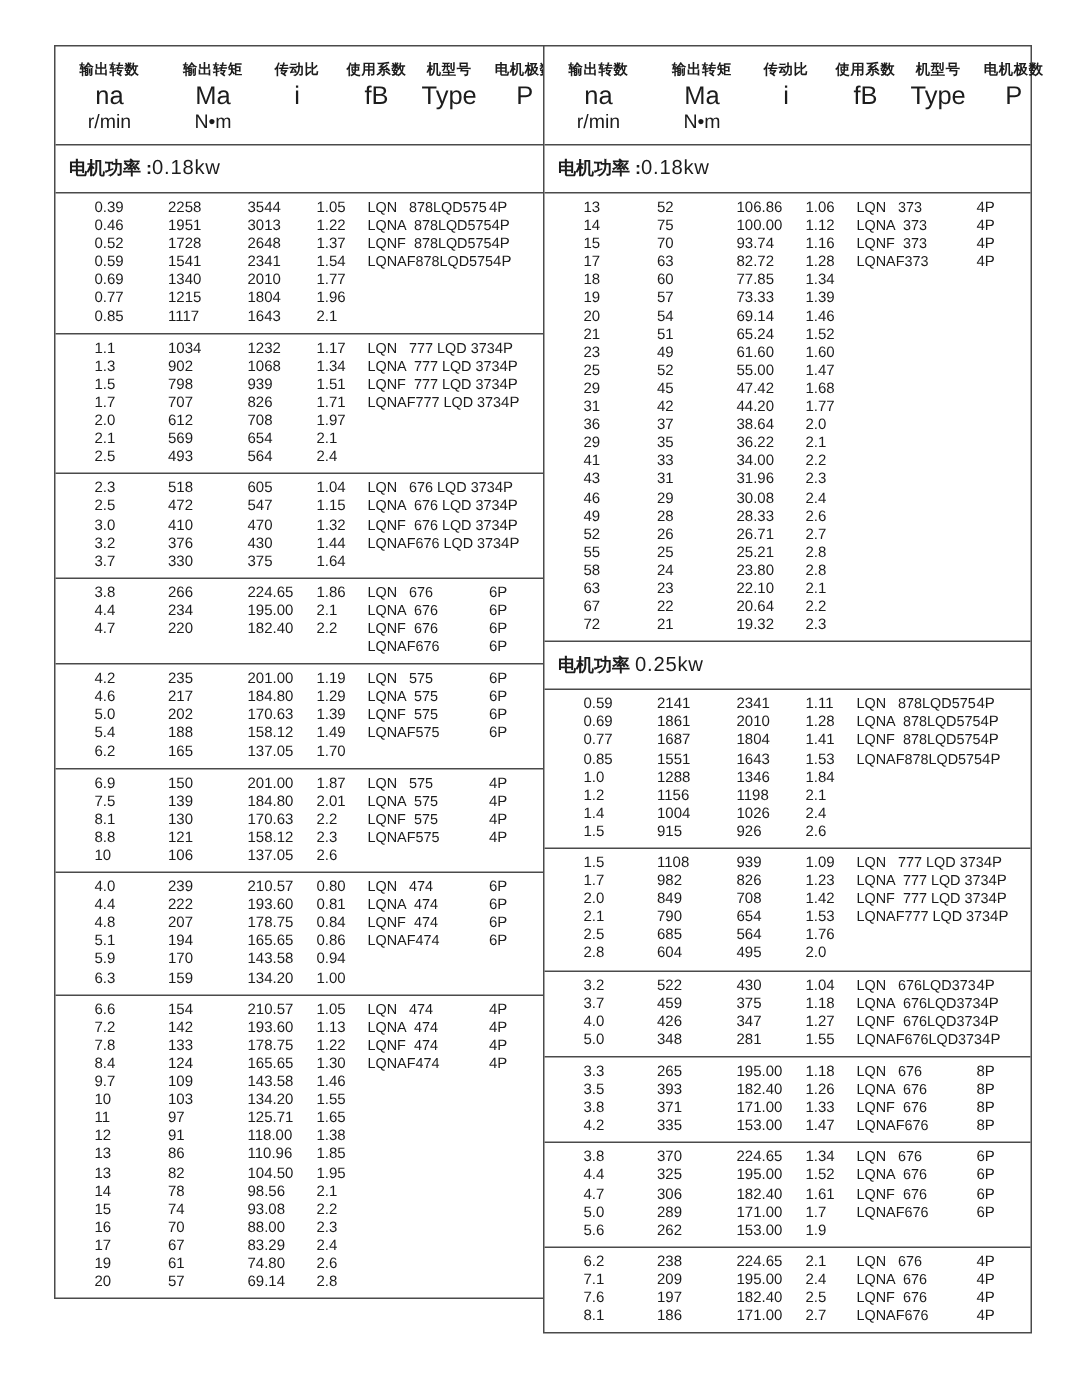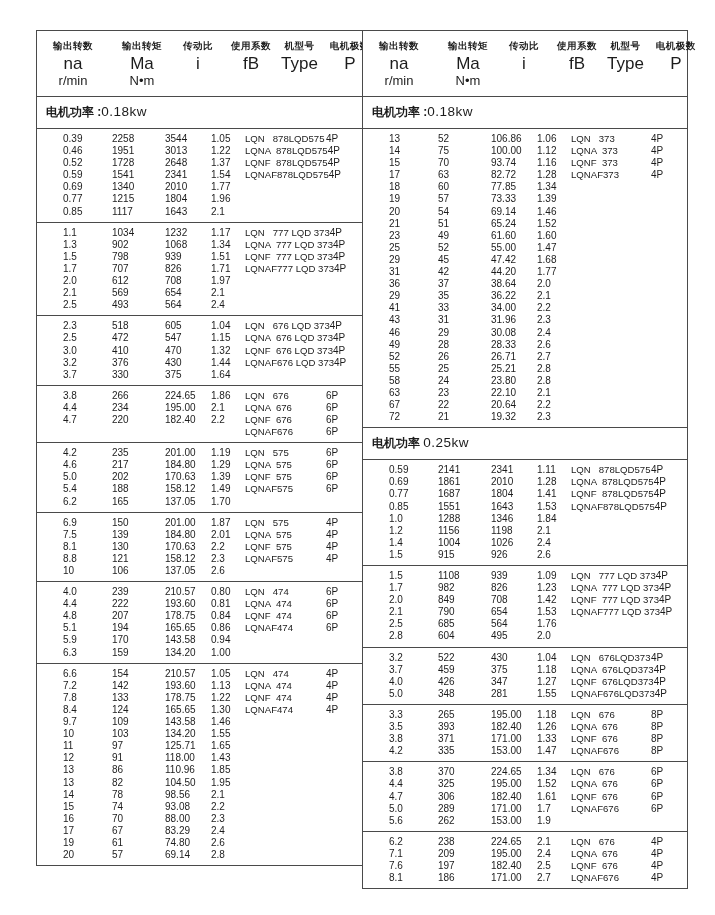--- a/index.html
+++ b/index.html
@@ -476,21 +476,21 @@
               <span class="cell c-ma">97</span>
               <span class="cell c-i">125.71</span>
               <span class="cell c-fb">1.65</span>
               <span class="cell c-type"></span>
               <span class="cell c-p"></span>
             </div>
             <div class="row">
               <span class="cell c-na">12</span>
               <span class="cell c-ma">91</span>
               <span class="cell c-i">118.00</span>
-              <span class="cell c-fb">1.43</span>
+              <span class="cell c-fb">1.38</span>
               <span class="cell c-type"></span>
               <span class="cell c-p"></span>
             </div>
             <div class="row">
               <span class="cell c-na">13</span>
               <span class="cell c-ma">86</span>
               <span class="cell c-i">110.96</span>
               <span class="cell c-fb">1.85</span>
               <span class="cell c-type"></span>
               <span class="cell c-p"></span>

